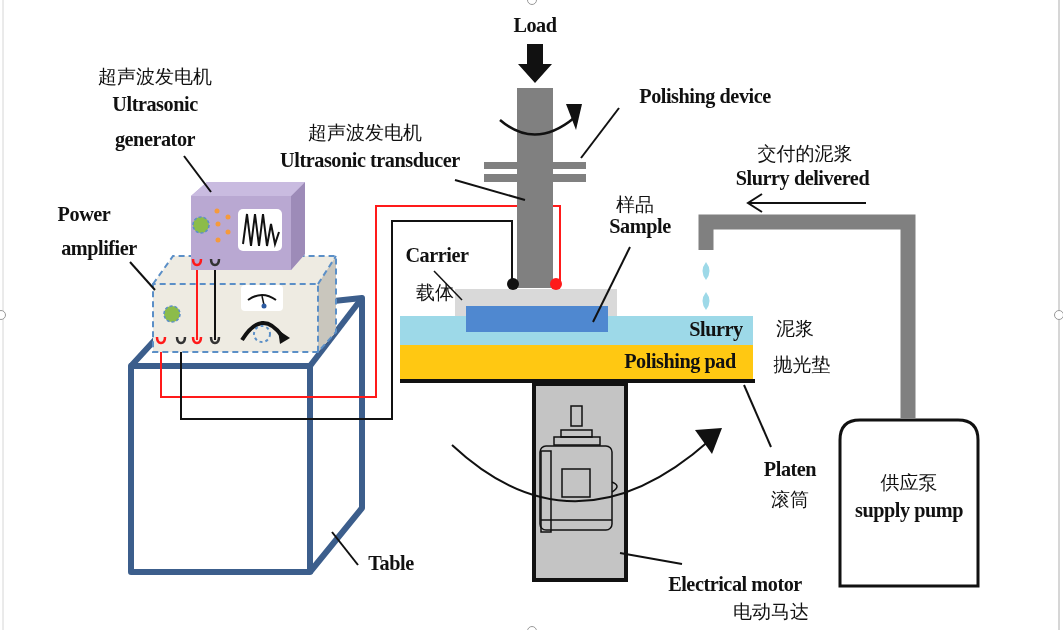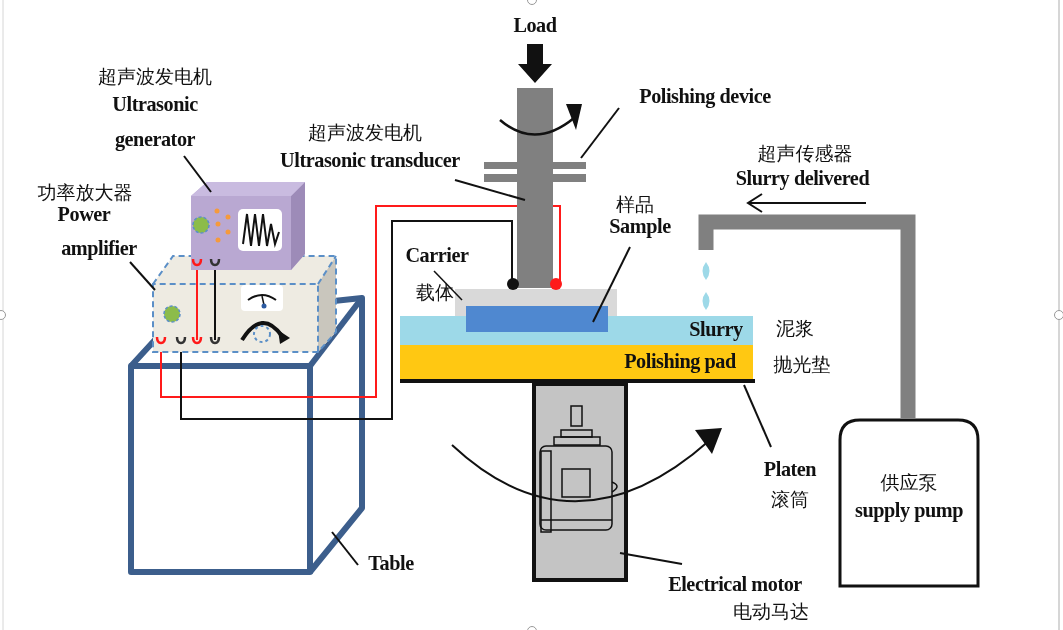--- a/index.html
+++ b/index.html
@@ -133,25 +133,24 @@
 
   <div class="lbl en" style="left:600px;top:83px;width:210px">Polishing device</div>
 
   <div class="lbl zh" style="left:70px;top:64px;width:170px">超声波发电机</div>
   <div class="lbl en" style="left:80px;top:91px;width:150px">Ultrasonic</div>
   <div class="lbl en" style="left:80px;top:126px;width:150px">generator</div>
 
   <div class="lbl zh" style="left:290px;top:120px;width:150px">超声波发电机</div>
   <div class="lbl en" style="left:250px;top:147px;width:240px">Ultrasonic transducer</div>
 
-  <div class="lbl zh" style="left:20px;top:180px;width:130px">功率放大器</div>
   <div class="lbl en" style="left:44px;top:201px;width:80px">Power</div>
   <div class="lbl en" style="left:44px;top:235px;width:110px">amplifier</div>
 
-  <div class="lbl zh" style="left:730px;top:141px;width:150px">超声传感器</div>
+  <div class="lbl zh" style="left:730px;top:141px;width:150px">交付的泥浆</div>
   <div class="lbl en" style="left:705px;top:165px;width:195px">Slurry delivered</div>
 
   <div class="lbl zh" style="left:600px;top:192px;width:70px">样品</div>
   <div class="lbl en" style="left:590px;top:213px;width:100px">Sample</div>
 
   <div class="lbl en" style="left:392px;top:242px;width:90px">Carrier</div>
   <div class="lbl zh" style="left:405px;top:280px;width:60px">载体</div>
 
   <div class="lbl en" style="left:676px;top:316px;width:80px">Slurry</div>
   <div class="lbl zh" style="left:765px;top:316px;width:60px">泥浆</div>

